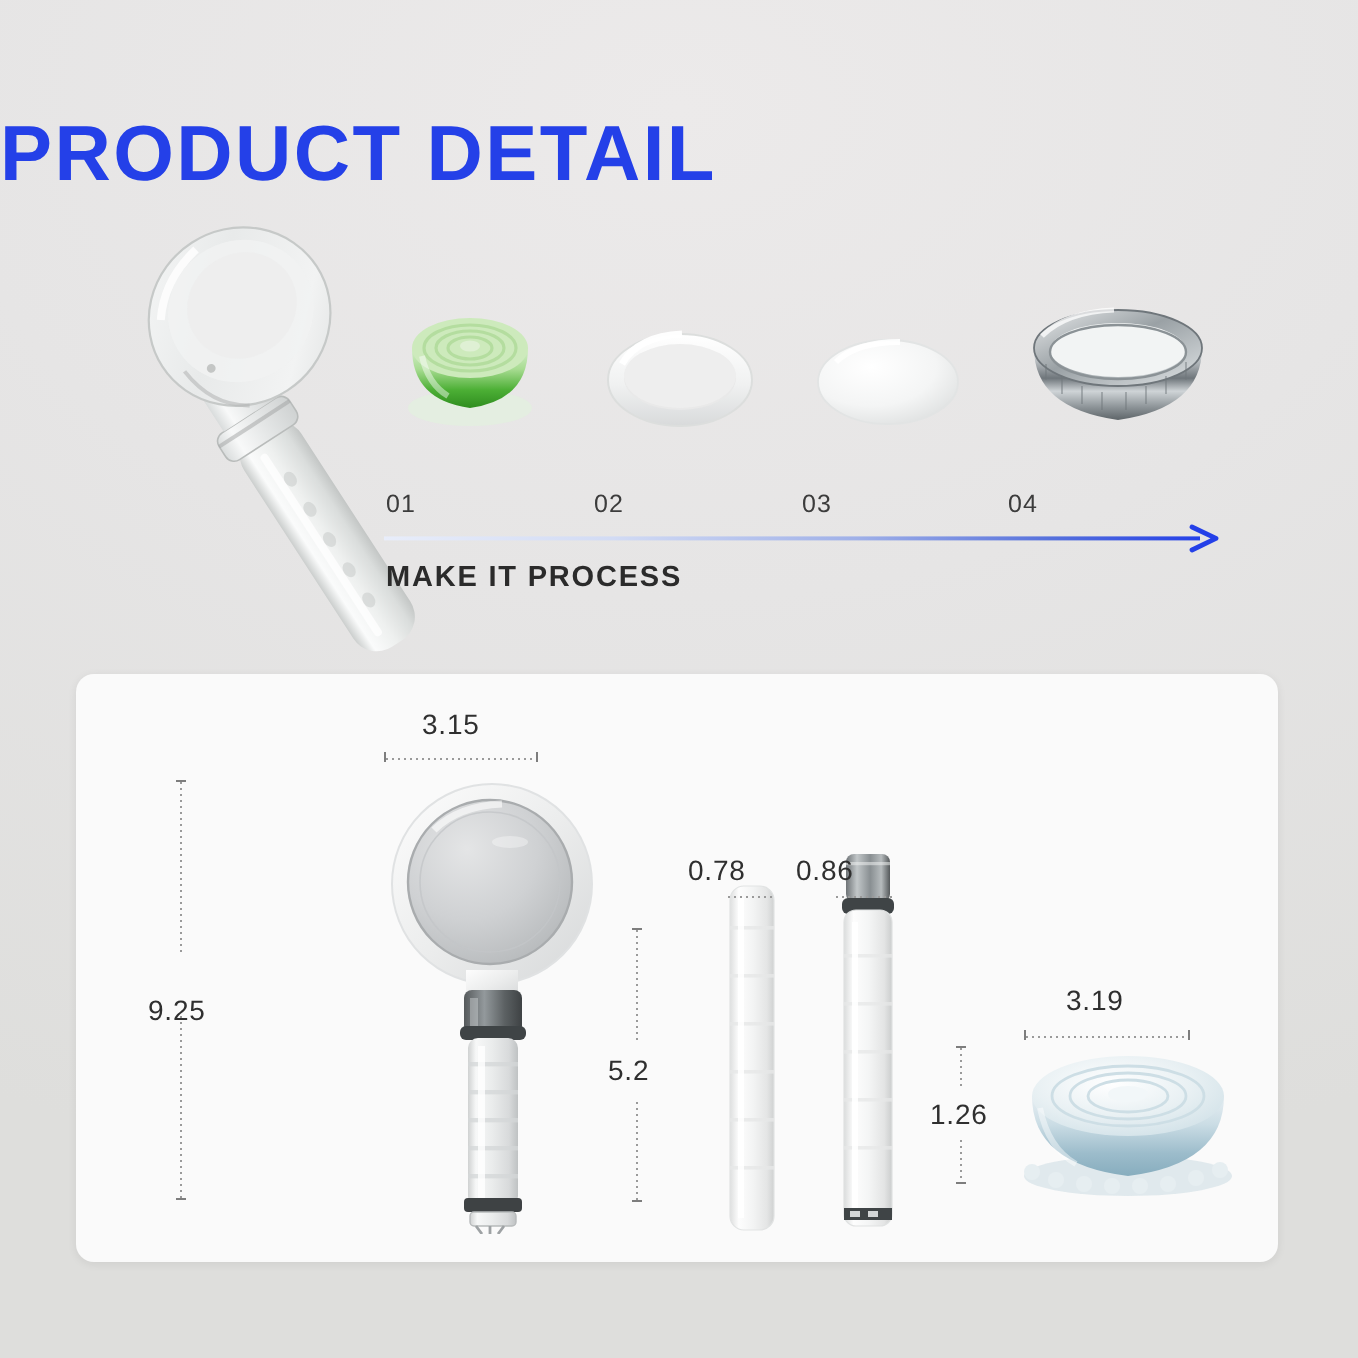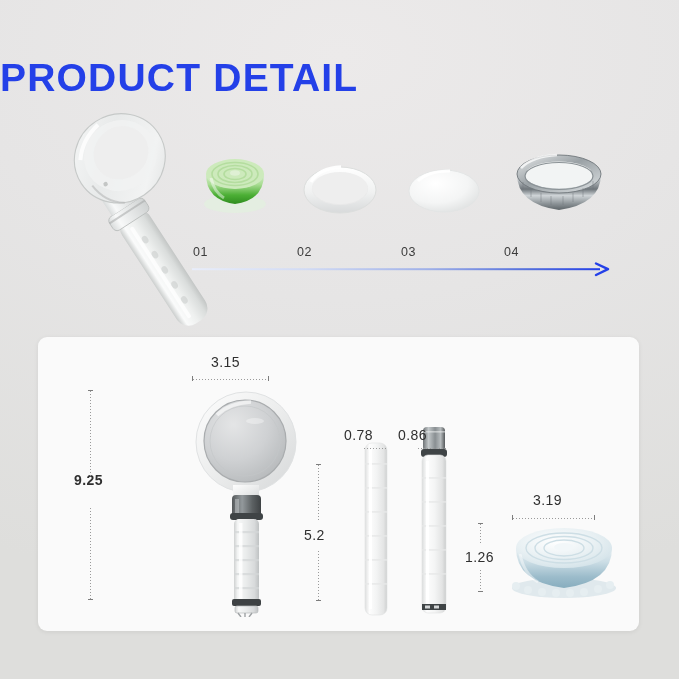--- a/index.html
+++ b/index.html
@@ -251,20 +251,21 @@
           <stop offset="58%" stop-color="#9fb0e8"></stop>
           <stop offset="82%" stop-color="#5570dc"></stop>
           <stop offset="100%" stop-color="#2440e8"></stop>
         </linearGradient>
       </defs>
       <rect x="0" y="6.2" width="408" height="2" fill="url(#arrowGrad)"></rect>
       <path d="M404 1.5 L416 7.2 L404 13" fill="none" stroke="#2440e8" stroke-width="2.4" stroke-linecap="round" stroke-linejoin="round"></path>
     </svg>
   </div>
 
+  <div class="caption">MAKE IT PROCESS</div>
 
   <div class="panel">
 
 
     <div class="prod prod-head">
       <svg width="115" height="230" viewBox="0 0 115 230">
         <defs>
           <radialGradient id="faceG" cx="36%" cy="30%" r="78%">
             <stop offset="0%" stop-color="#e4e5e6"></stop>
             <stop offset="55%" stop-color="#cfd1d3"></stop>
@@ -417,21 +418,21 @@
         <ellipse cx="60" cy="25" rx="10" ry="4" fill="#f2f7f9"></ellipse>
         <path d="M16 32 Q20 52 34 60" stroke="#ffffff" stroke-width="3" fill="none" opacity=".45"></path>
       </svg>
     </div>
 
     <div class="dim-label" style="left:173px; top:17px;">3.15</div>
     <div class="dot-h" style="left:154px; top:42px; width:76px;"></div>
     <div class="tick-v" style="left:154px; top:39px;"></div>
     <div class="tick-v" style="left:230px; top:39px;"></div>
 
-    <div class="dim-label" style="left:36px; top:135px;font-weight:bold;">9.25</div>
+    <div class="dim-label" style="left:36px; top:160px;">9.25</div>
     <div class="dot-v" style="left:52px; top:53px; height:88px;"></div>
     <div class="dot-v" style="left:52px; top:170px; height:92px;"></div>
     <div class="tick-h" style="left:50px; top:53px;"></div>
     <div class="tick-h" style="left:50px; top:262px;"></div>
 
     <div class="dim-label" style="left:266px; top:190px;">5.2</div>
     <div class="dot-v" style="left:280px; top:127px; height:58px;"></div>
     <div class="dot-v" style="left:280px; top:213px; height:50px;"></div>
     <div class="tick-h" style="left:278px; top:127px;"></div>
     <div class="tick-h" style="left:278px; top:263px;"></div>

